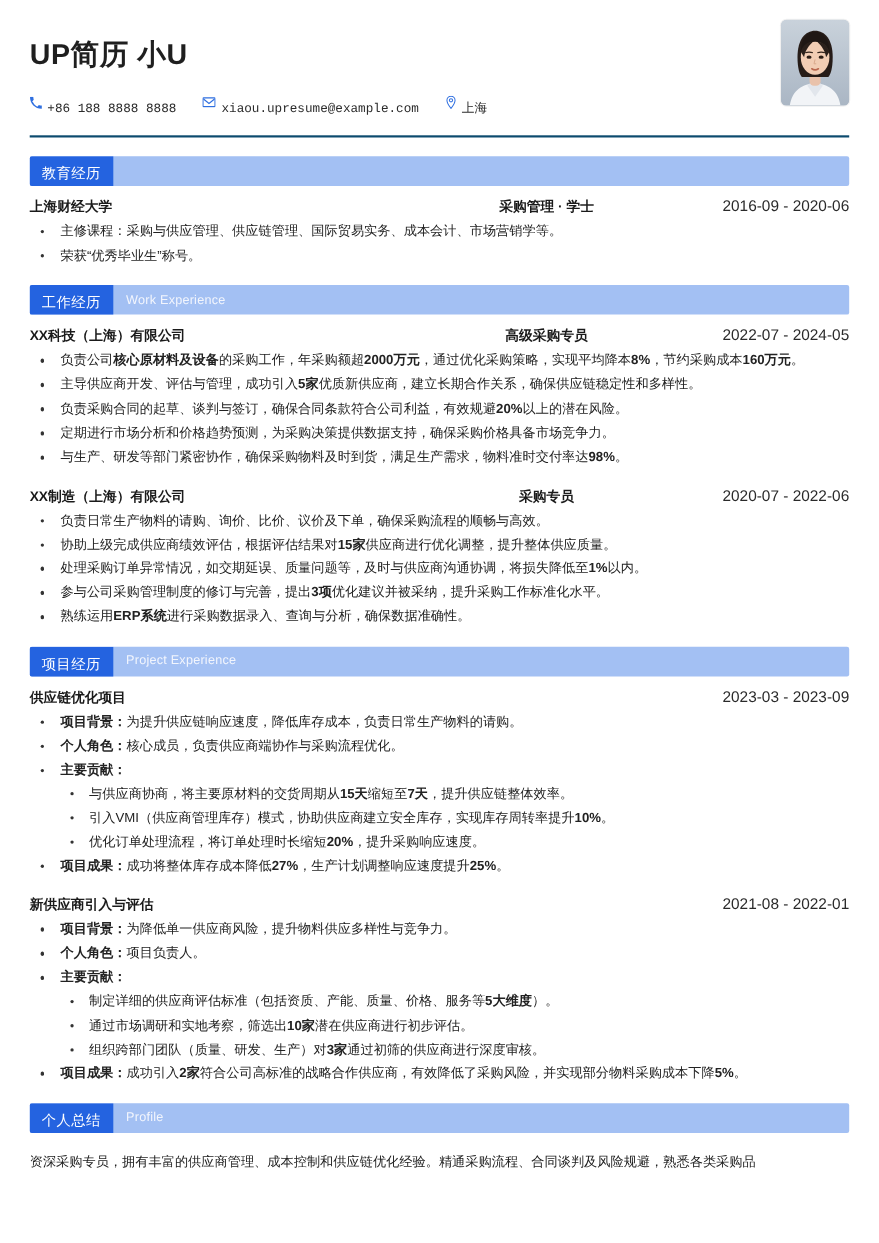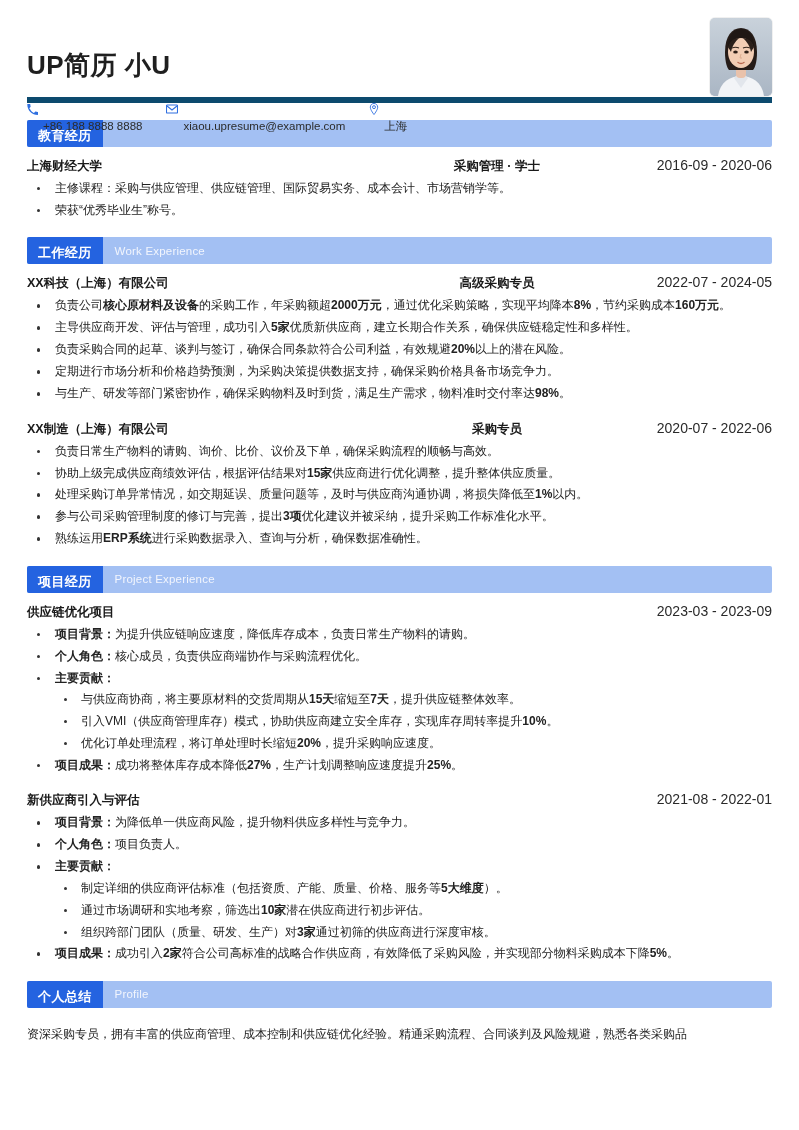--- a/index.html
+++ b/index.html
@@ -18,23 +18,23 @@
     width: 799px;
     height: 1130px;
     position: relative;
     padding: 0 27px;
     background: #ffffff;
   }
 
   
   .header {
     position: relative;
-    height: 103px;
-    padding-top: 40px;
-    border-bottom: 6px solid #0c4a6e;
+    height: 125px;
+    padding-top: 24px;
+    border-bottom: 2px solid #0c4a6e;
   }
   .name-line {
     font-size: 26px;
     font-weight: 700;
     letter-spacing: 0.5px;
     color: #1f1f1f;
     line-height: 1.2;
     padding-top: 10px;
   }
   .contact-row {
@@ -45,21 +45,21 @@
     font-size: 11.5px;
     color: #2b2b2b;
   }
   .contact-item {
     display: flex;
     align-items: center;
     gap: 5px;
     white-space: nowrap;
   }
   .contact-item svg { display: block; }
-  .contact-text { line-height: 1; position: relative; top: 18px; }
+  .contact-text { line-height: 1; position: relative; top: 7px; font-family: Liberation Mono, monospace; }
 
   .avatar {
     position: absolute;
     right: 0;
     top: 18px;
     width: 62px;
     height: 78px;
     border-radius: 5px;
     overflow: hidden;
     background: linear-gradient(175deg, #c3ccd6 0%, #b7c2cd 45%, #aeb9c6 100%);
@@ -75,21 +75,21 @@
     height: 27px;
     width: 745px;
     background: #a3c0f3;
     border-radius: 2px;
     overflow: hidden;
   }
   .section-bar .cn {
     background: #2463e0;
     color: #ffffff;
     font-size: 13px;
-    font-weight: 700;
+    font-weight: 400;
     display: flex;
     align-items: center;
     padding: 16px 11px;
     letter-spacing: 0.4px;
     white-space: nowrap;
   }
   .section-bar .en {
     color: #f2f5fd;
     font-size: 11.5px;
     display: flex;

